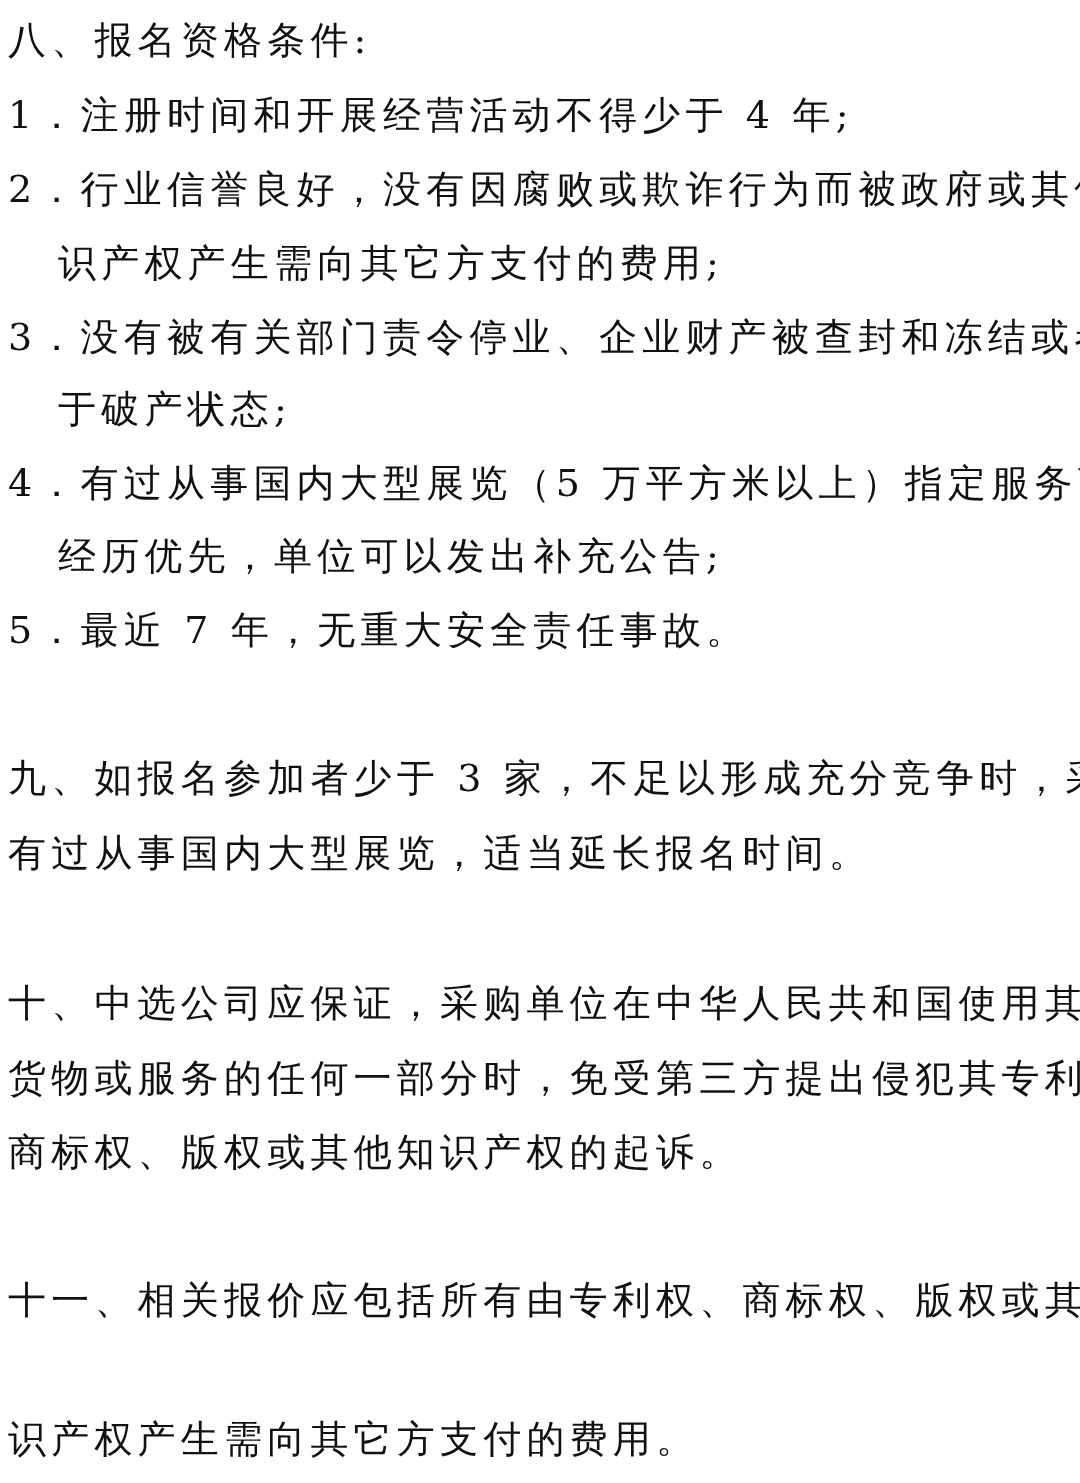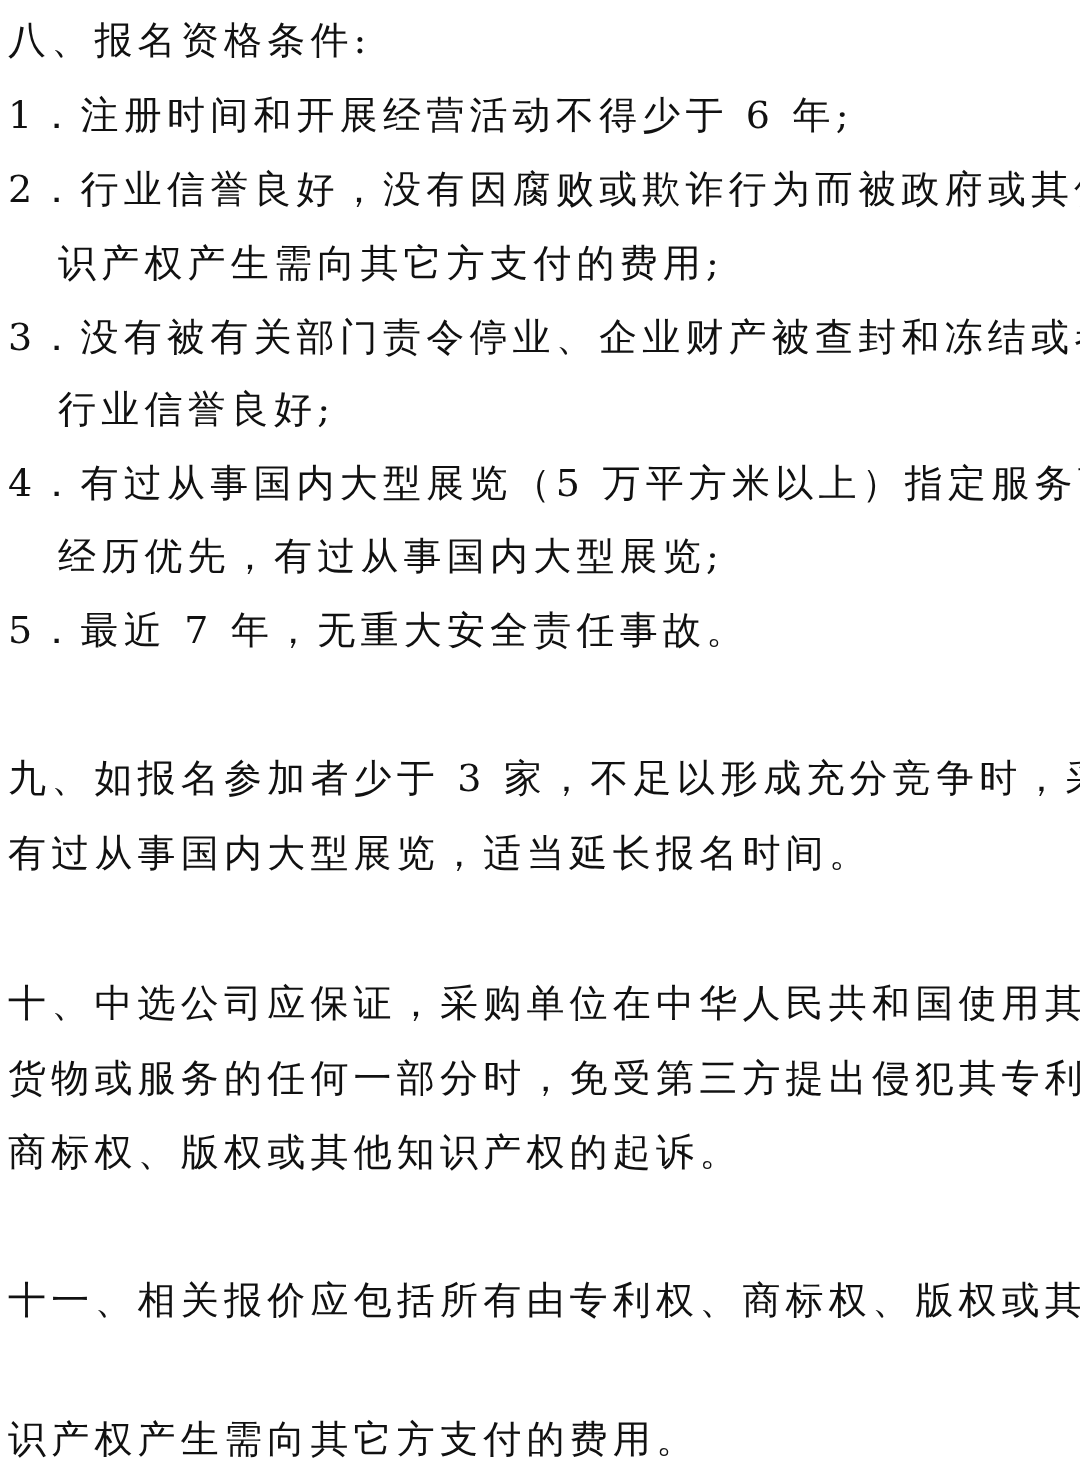--- a/index.html
+++ b/index.html
@@ -28,30 +28,30 @@
     .indent { left: 58px; }
     .ln { left: 8px; }
   </style>
 </head>
 <body>
 
 <div>
 
   <div class="line ln" style="top:3px">八、报名资格条件:</div>
 
-  <div class="line ln" style="top:78px">1．注册时间和开展经营活动不得少于 6 年;</div>
+  <div class="line ln" style="top:78px">1．注册时间和开展经营活动不得少于 4 年;</div>
 
   <div class="line ln" style="top:152px">2．行业信誉良好，没有因腐败或欺诈行为而被政府或其他项</div>
   <div class="line indent" style="top:226px">识产权产生需向其它方支付的费用;</div>
 
   <div class="line ln" style="top:300px">3．没有被有关部门责令停业、企业财产被查封和冻结或者处</div>
-  <div class="line indent" style="top:372px">行业信誉良好;</div>
+  <div class="line indent" style="top:372px">于破产状态;</div>
 
   <div class="line ln" style="top:446px">4．有过从事国内大型展览（5 万平方米以上）指定服务商的</div>
-  <div class="line indent" style="top:519px">经历优先，有过从事国内大型展览;</div>
+  <div class="line indent" style="top:519px">经历优先，单位可以发出补充公告;</div>
 
   <div class="line ln" style="top:593px">5．最近 7 年，无重大安全责任事故。</div>
 
   <div class="line ln" style="top:741px">九、如报名参加者少于 3 家，不足以形成充分竞争时，采购</div>
   <div class="line ln" style="top:816px">有过从事国内大型展览，适当延长报名时间。</div>
 
   <div class="line ln" style="top:966px">十、中选公司应保证，采购单位在中华人民共和国使用其提供</div>
   <div class="line ln" style="top:1041px">货物或服务的任何一部分时，免受第三方提出侵犯其专利权、</div>
   <div class="line ln" style="top:1115px">商标权、版权或其他知识产权的起诉。</div>
 

